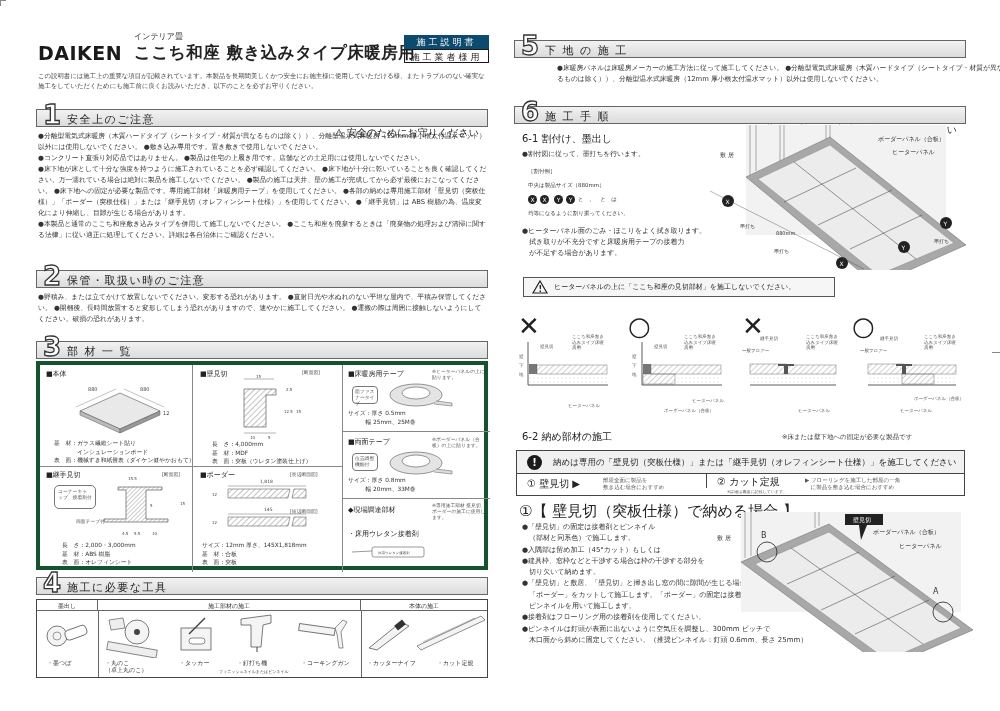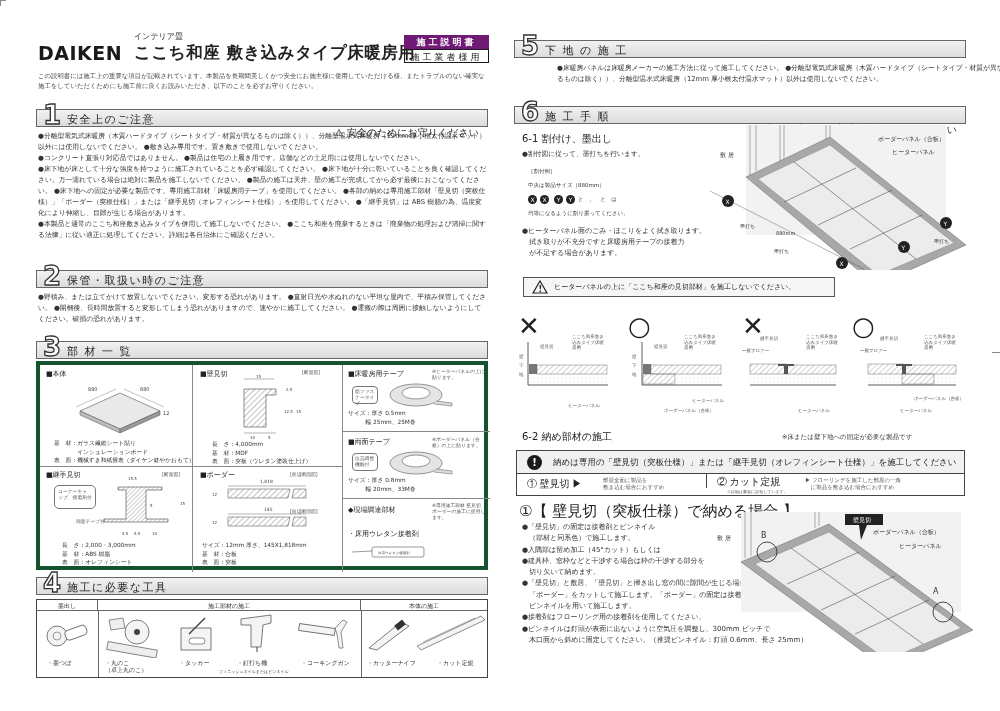--- a/index.html
+++ b/index.html
@@ -9,21 +9,21 @@
   .crop.tl { left: 0; top: 0; width: 6px; height: 6px; border-width: 1px 0 0 1px; }
   .fold { position: absolute; right: 0; top: 352px; width: 8px; height: 1px; background: #888; }
 
   
   .header { position: absolute; left: 38px; top: 28px; width: 450px; height: 40px; }
   .logo { position: absolute; left: 0; top: 14px; font-family: "DejaVu Sans", sans-serif; font-weight: bold; font-size: 19px; letter-spacing: 0.5px; color: #1a1a1a; }
   .subbrand { position: absolute; left: 96px; top: 3px; font-size: 8px; color: #333; }
   .prodtitle { position: absolute; left: 96px; top: 14px; font-size: 16.5px; font-weight: bold; color: #222; letter-spacing: 0.5px; white-space: nowrap; }
   .badge { position: absolute; left: 366px; top: 7px; width: 85px; }
   .badge div { font-size: 9px; text-align: center; letter-spacing: 3px; height: 14px; line-height: 14px; }
-  .badge .b1 { background: #701a75; color: #fff; font-weight: bold; }
+  .badge .b1 { background: #0c4a6e; color: #fff; }
   .badge .b2 { border: 1px solid #1a1a1a; color: #222; }
   .intro { position: absolute; left: 38px; top: 72px; width: 450px; font-size: 6.4px; line-height: 9.5px; color: #444; }
 
   
   .sec { position: absolute; height: 18px; border: 1px solid #666; background: linear-gradient(#f2f2f2, #dcdcdc); }
   .sec .num { position: absolute; left: 6px; top: -9px; font-size: 26px; font-weight: bold; color: #fff; -webkit-text-stroke: 1.3px #333; line-height: 28px; }
   .sec .title { position: absolute; left: 30px; top: 2px; font-size: 11px; color: #222; letter-spacing: 1.5px; }
   .sec .note { position: absolute; right: 8px; top: 16px; font-size: 10px; color: #222; margin-left: 12px; }
 
   .txt { position: absolute; font-size: 6.8px; line-height: 11px; color: #333; }
@@ -43,21 +43,21 @@
 
   
   .h61 { position: absolute; font-size: 10px; color: #222; }
   .warnbox { position: absolute; left: 523px; top: 277px; width: 312px; height: 20px; border: 1px solid #555; background: #f6f6f6; font-size: 7px; line-height: 18px; padding-left: 30px; color: #222; }
   .warnbox .tri { position: absolute; left: 8px; top: 2px; }
   .mark { position: absolute; font-size: 26px; font-weight: bold; color: #222; line-height: 26px; }
   .dlabel { position: absolute; font-size: 4.5px; color: #555; line-height: 5.5px; white-space: nowrap; }
   .bigbox { position: absolute; left: 516px; top: 450px; width: 449px; height: 46px; border: 1px solid #444; }
   .bigbox .row1 { position: absolute; left: 0; top: 0; width: 100%; height: 23px; background: #f1f1f1; border-bottom: 1px solid #444; font-size: 8.5px; line-height: 23px; padding-left: 36px; color: #222; }
   .bigbox .excl { position: absolute; left: 10px; top: 4px; width: 15px; height: 15px; background: #1a1a1a; color: #fff; border-radius: 50%; font-size: 10px; font-weight: bold; text-align: center; line-height: 15px; }
-  .opt { position: absolute; top: 23px; height: 14px; font-family: Liberation Serif, serif; }
+  .opt { position: absolute; top: 23px; height: 14px; }
   .opt .big { position: absolute; top: 3px; font-size: 10px; color: #222; white-space: nowrap; }
   .opt .small { position: absolute; font-size: 5.5px; color: #555; line-height: 7px; white-space: nowrap; }
   .case1 { position: absolute; left: 519px; top: 502px; font-size: 15px; color: #222; }
 </style>
 </head>
 <body>
 
 <div class="crop tl"></div>
 <div class="fold"></div>
 

